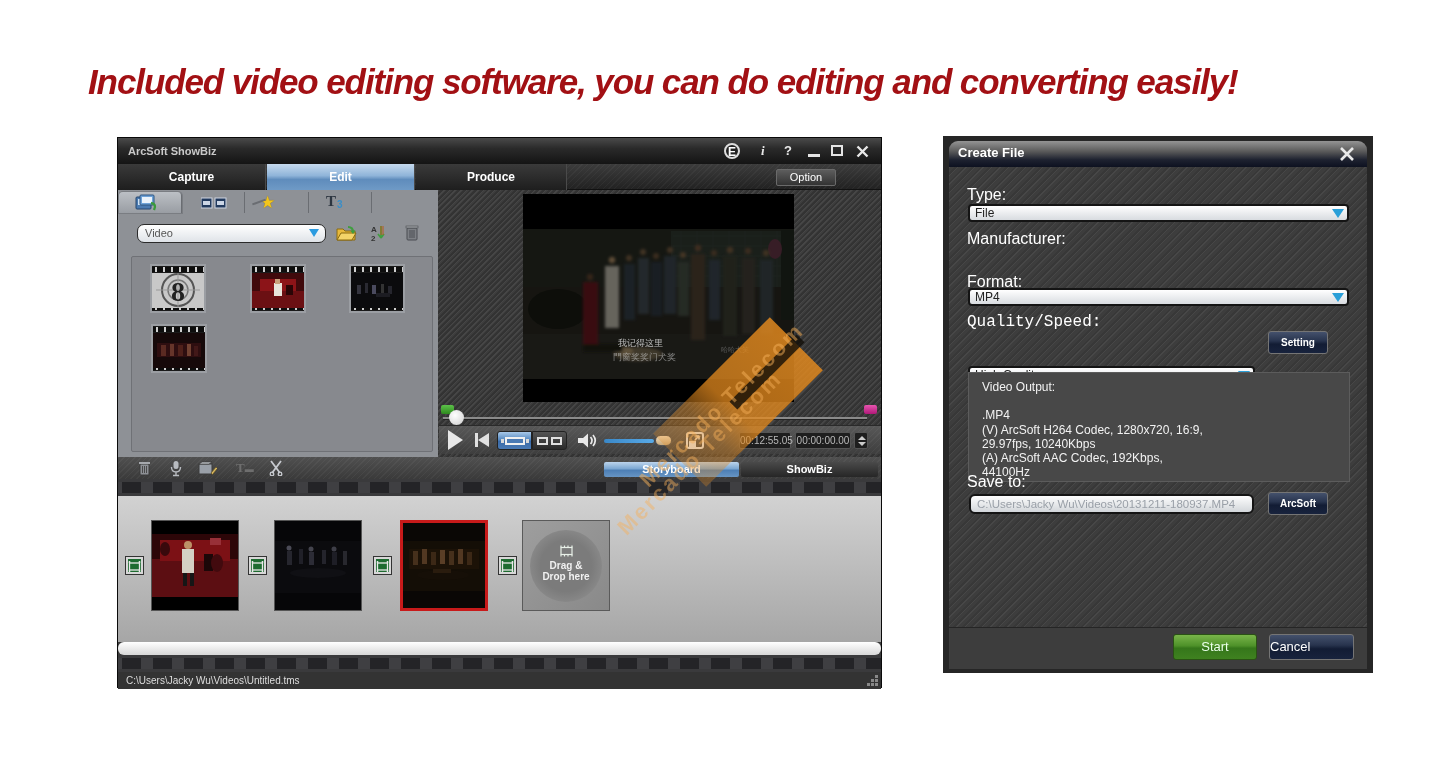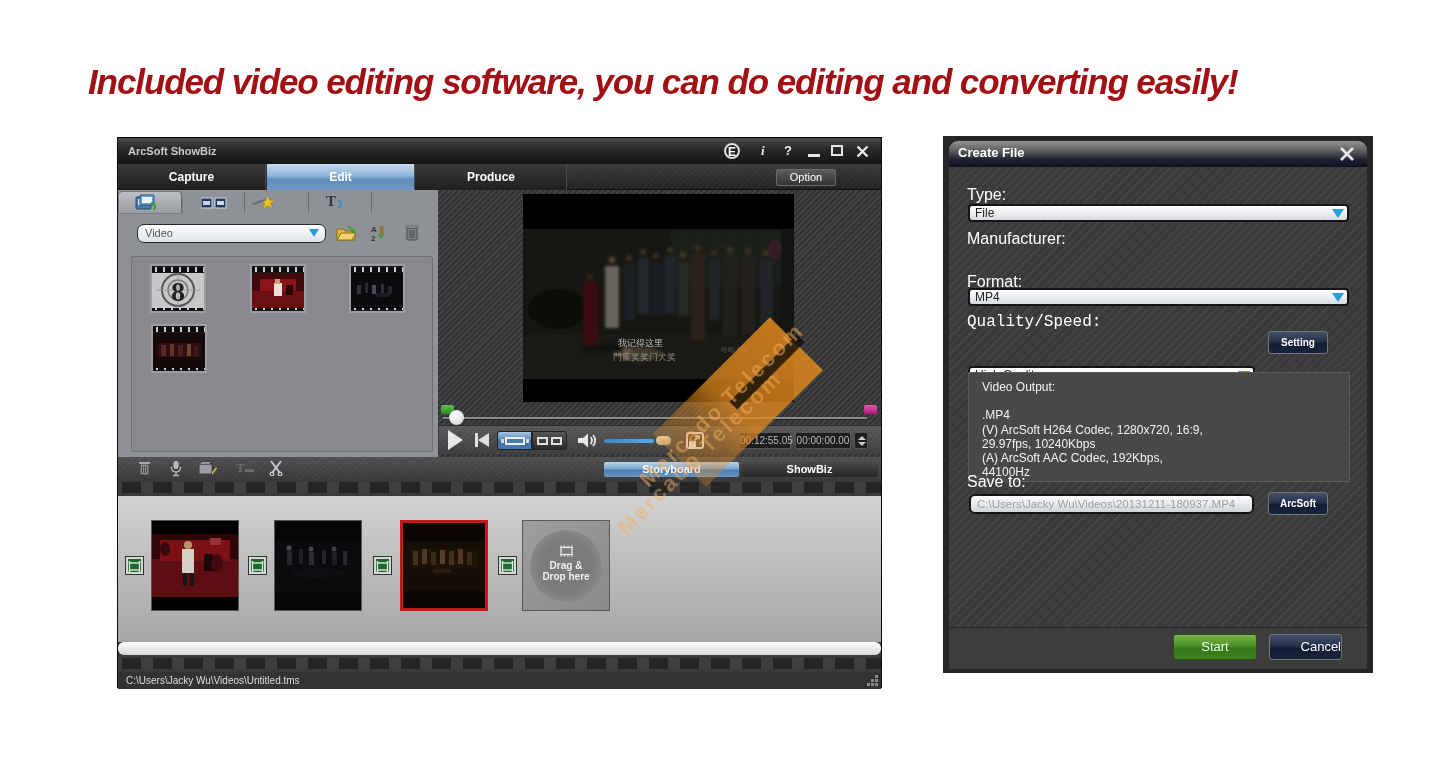--- a/index.html
+++ b/index.html
@@ -57,21 +57,21 @@
 #dtitle { position:absolute; left:0; top:0; width:418px; height:26px; border-radius:9px 9px 0 0; background:linear-gradient(#949494,#5a5a5a 40%,#1e2230 72%,#0d1120); color:#fff; font-weight:bold; font-size:13px; line-height:24px; padding-left:9px; }
 #dbody { position:absolute; left:0; top:26px; width:418px; height:460px; background-image:repeating-linear-gradient(135deg, #474747 0 1px, #3d3d3d 1px 4px, #383838 4px 6px); }
 #dfoot { position:absolute; left:0; top:486px; width:418px; height:42px; background:#3d3d3d; border-top:1px solid #252525; }
 .dlabel { position:absolute; color:#ffffff; font-size:16px; }
 .ddrop { position:absolute; left:19px; width:381px; height:18px; background:linear-gradient(#ffffff,#d8dce0); border:2px solid #141414; border-radius:4px; font-size:12px; color:#222; line-height:14px; padding-left:5px; }
 .darrow { position:absolute; right:3px; top:3px; width:0; height:0; border-left:6px solid transparent; border-right:6px solid transparent; border-top:9px solid #2a9fd8; }
 .dbtn { position:absolute; width:60px; height:23px; background:linear-gradient(#44516c,#28344e 42%,#121c34 58%,#18233d); border:1px solid #757575; border-radius:3px; color:#fff; font-size:10px; font-weight:bold; text-align:center; line-height:21px; }
 #outbox { position:absolute; left:19px; top:215px; width:382px; height:110px; background:#484848; border:1px solid #5c5c5c; color:#f2f2f2; font-size:12px; font-weight:normal; padding:7px 0 0 13px; line-height:14.2px;margin-top:16px; }
 #savefield { position:absolute; left:20px; top:353px; width:285px; height:20px; background:linear-gradient(#fdfdfd,#d2d6da); border:2px solid #141414; border-radius:6px; color:#9aa0a8; font-size:11.5px; line-height:16px; padding-left:6px; white-space:nowrap; overflow:hidden; }
 #startbtn { position:absolute; left:224px; top:493px; width:84px; height:26px; background:linear-gradient(#79b54a,#4e9129 45%,#35761a 55%,#3f8220); border:1px solid #2a5214; border-radius:3px; color:#eaffea; font-size:13px; text-align:center; line-height:24px; }
-#cancelbtn { position:absolute; left:320px; top:493px; width:73px; height:26px; background:linear-gradient(#44516c,#28344e 42%,#121c34 58%,#18233d); border:1px solid #757575; border-radius:3px; color:#fff; font-size:13px; text-align:right; line-height:24px; }
+#cancelbtn { position:absolute; left:320px; top:493px; width:85px; height:26px; background:linear-gradient(#44516c,#28344e 42%,#121c34 58%,#18233d); border:1px solid #757575; border-radius:3px; color:#fff; font-size:13px; text-align:left; line-height:24px; }
 
 
 .wm { position:absolute; transform:translate(-50%,-50%) rotate(-45deg); color:rgba(252,204,137,0.95); font-weight:bold; text-align:center; }
 </style>
 </head>
 <body>
 <div id="heading">Included video editing software, you can do editing and converting easily!</div>
 
 <div id="app">
   <div id="titlebar">

